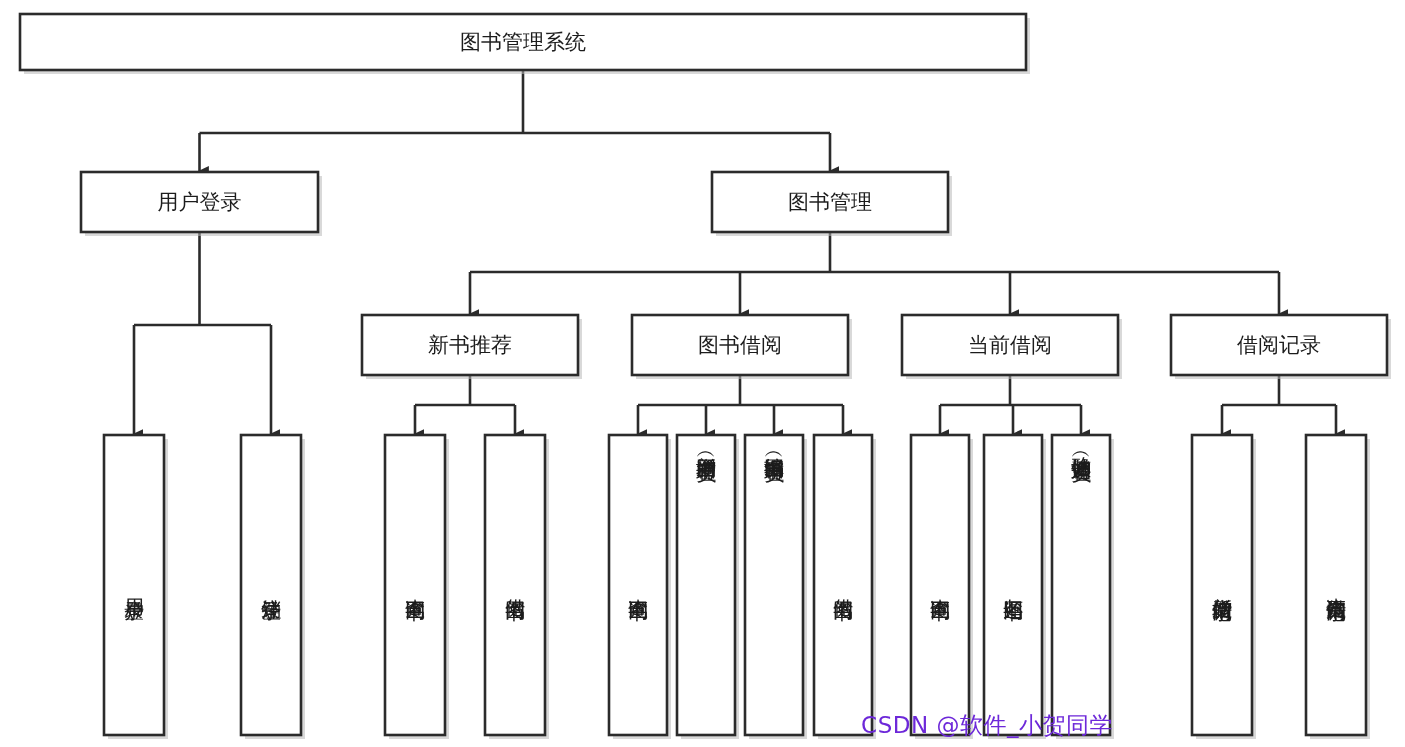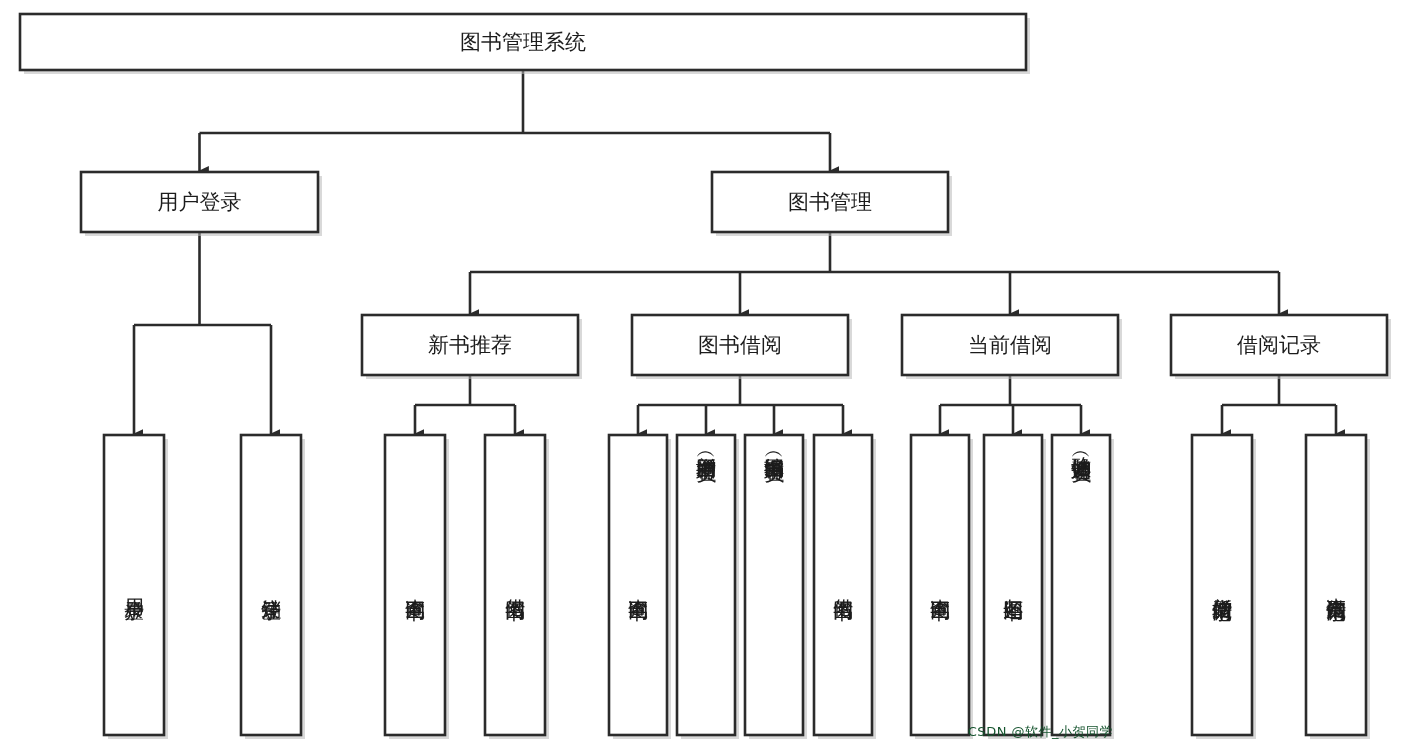--- a/index.html
+++ b/index.html
@@ -68,22 +68,22 @@
     writing-mode: vertical-rl;
     text-orientation: upright;
     letter-spacing: 1px;
     white-space: nowrap;
   }
   .watermark {
     position: absolute;
     right: 10px;
     bottom: 6px;
     font-family: "DejaVu Sans", "Liberation Sans", sans-serif;
-    font-size: 13px;
-    color: #14532d;
+    font-size: 23px;
+    color: #6d28d9;
     letter-spacing: 0.5px;
     white-space: nowrap;
   }
 </style>
 </head>
 <body>
 
 <div id="diagram-root">
   <svg class="flow" viewBox="0 0 1405 747">
     <defs>

